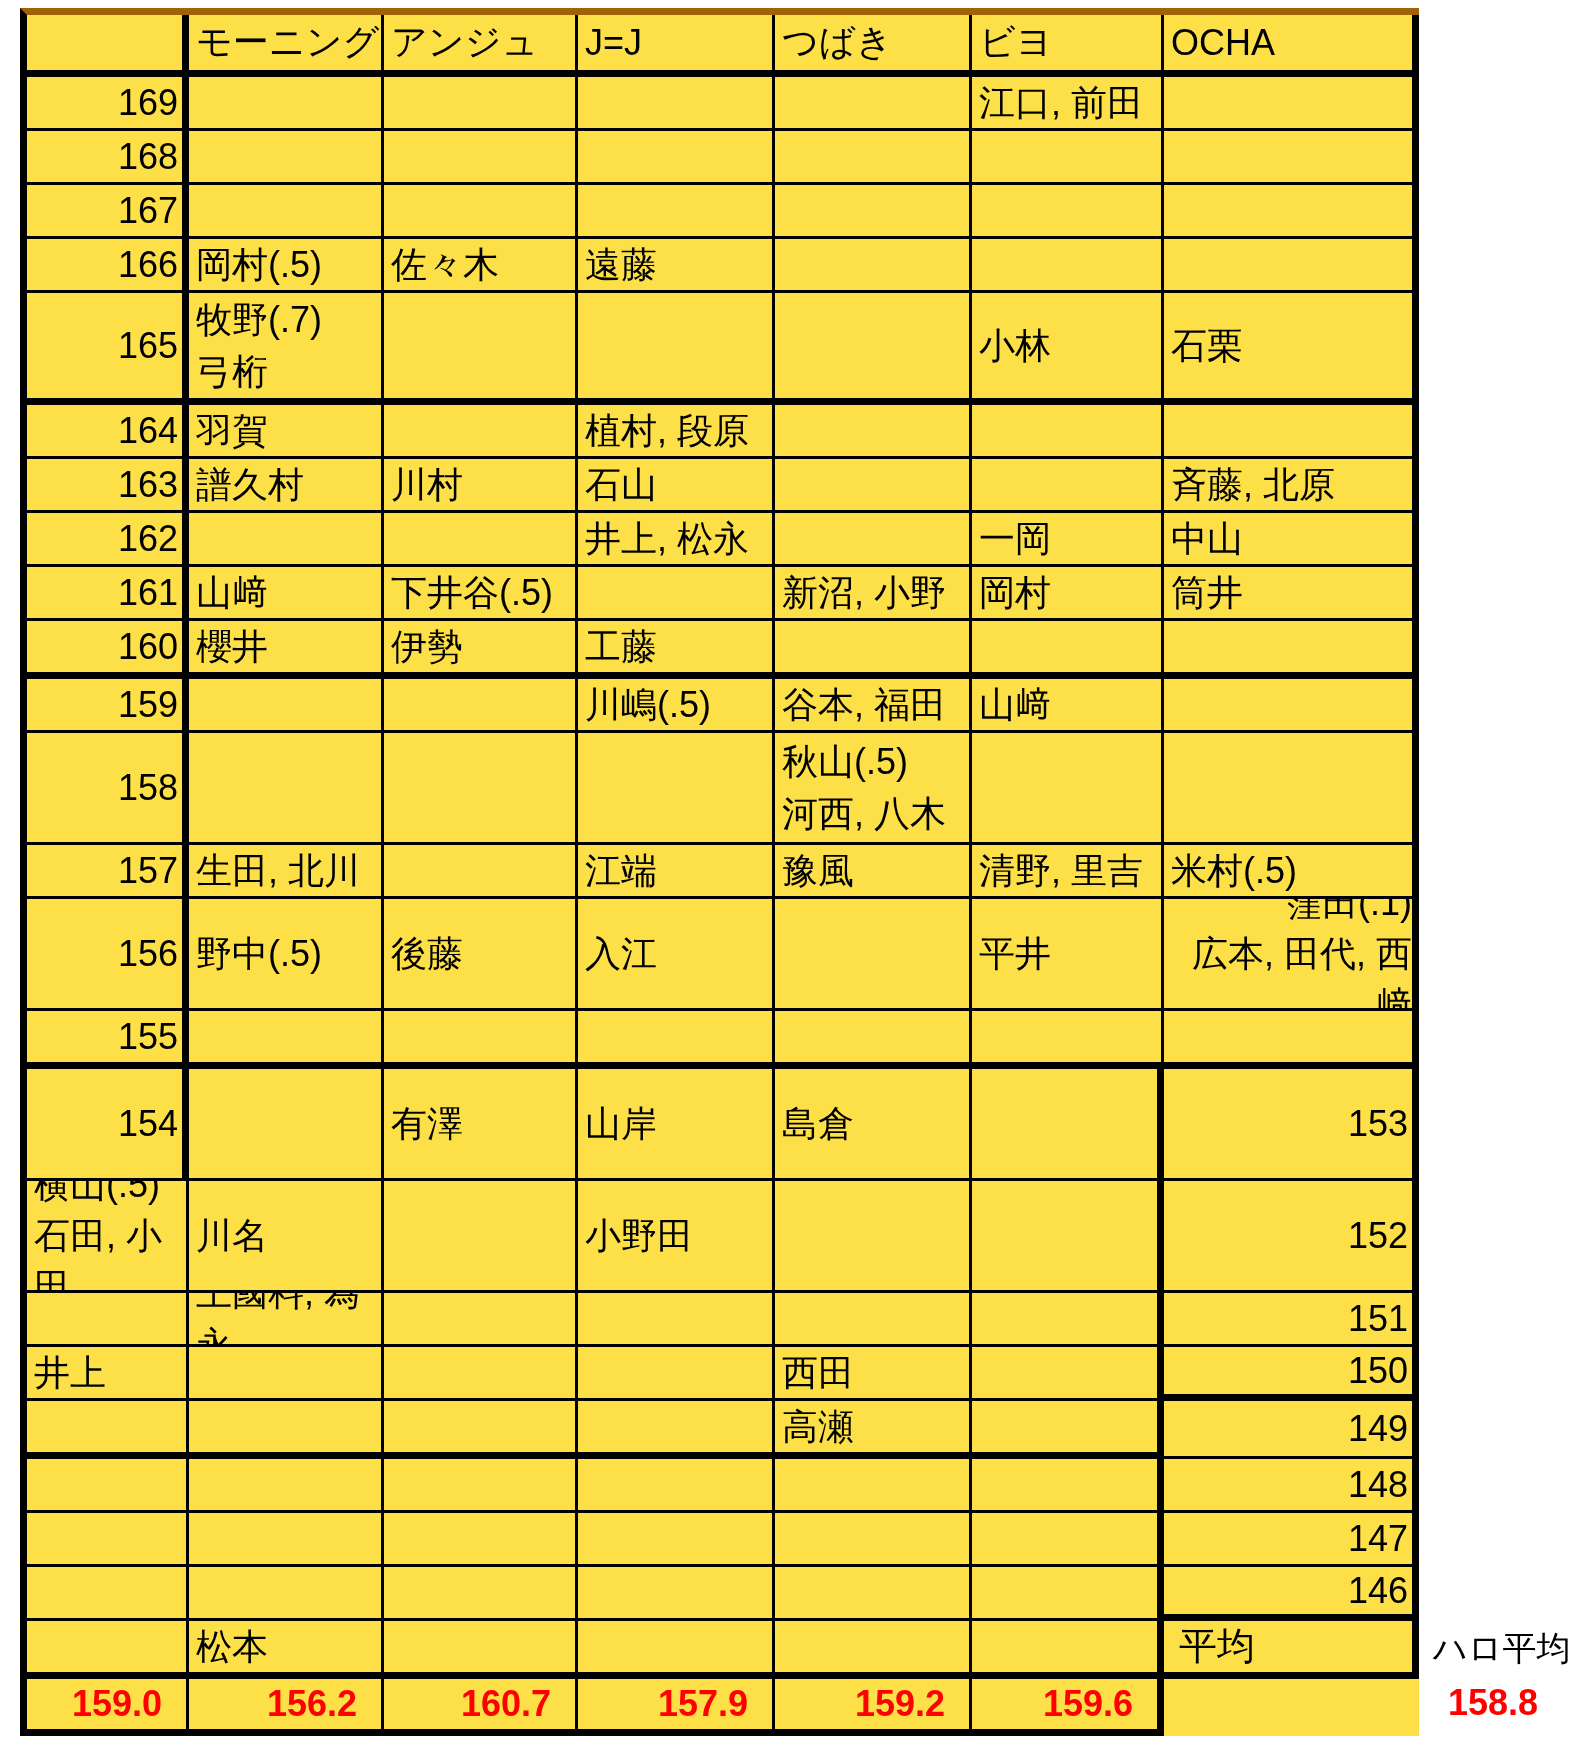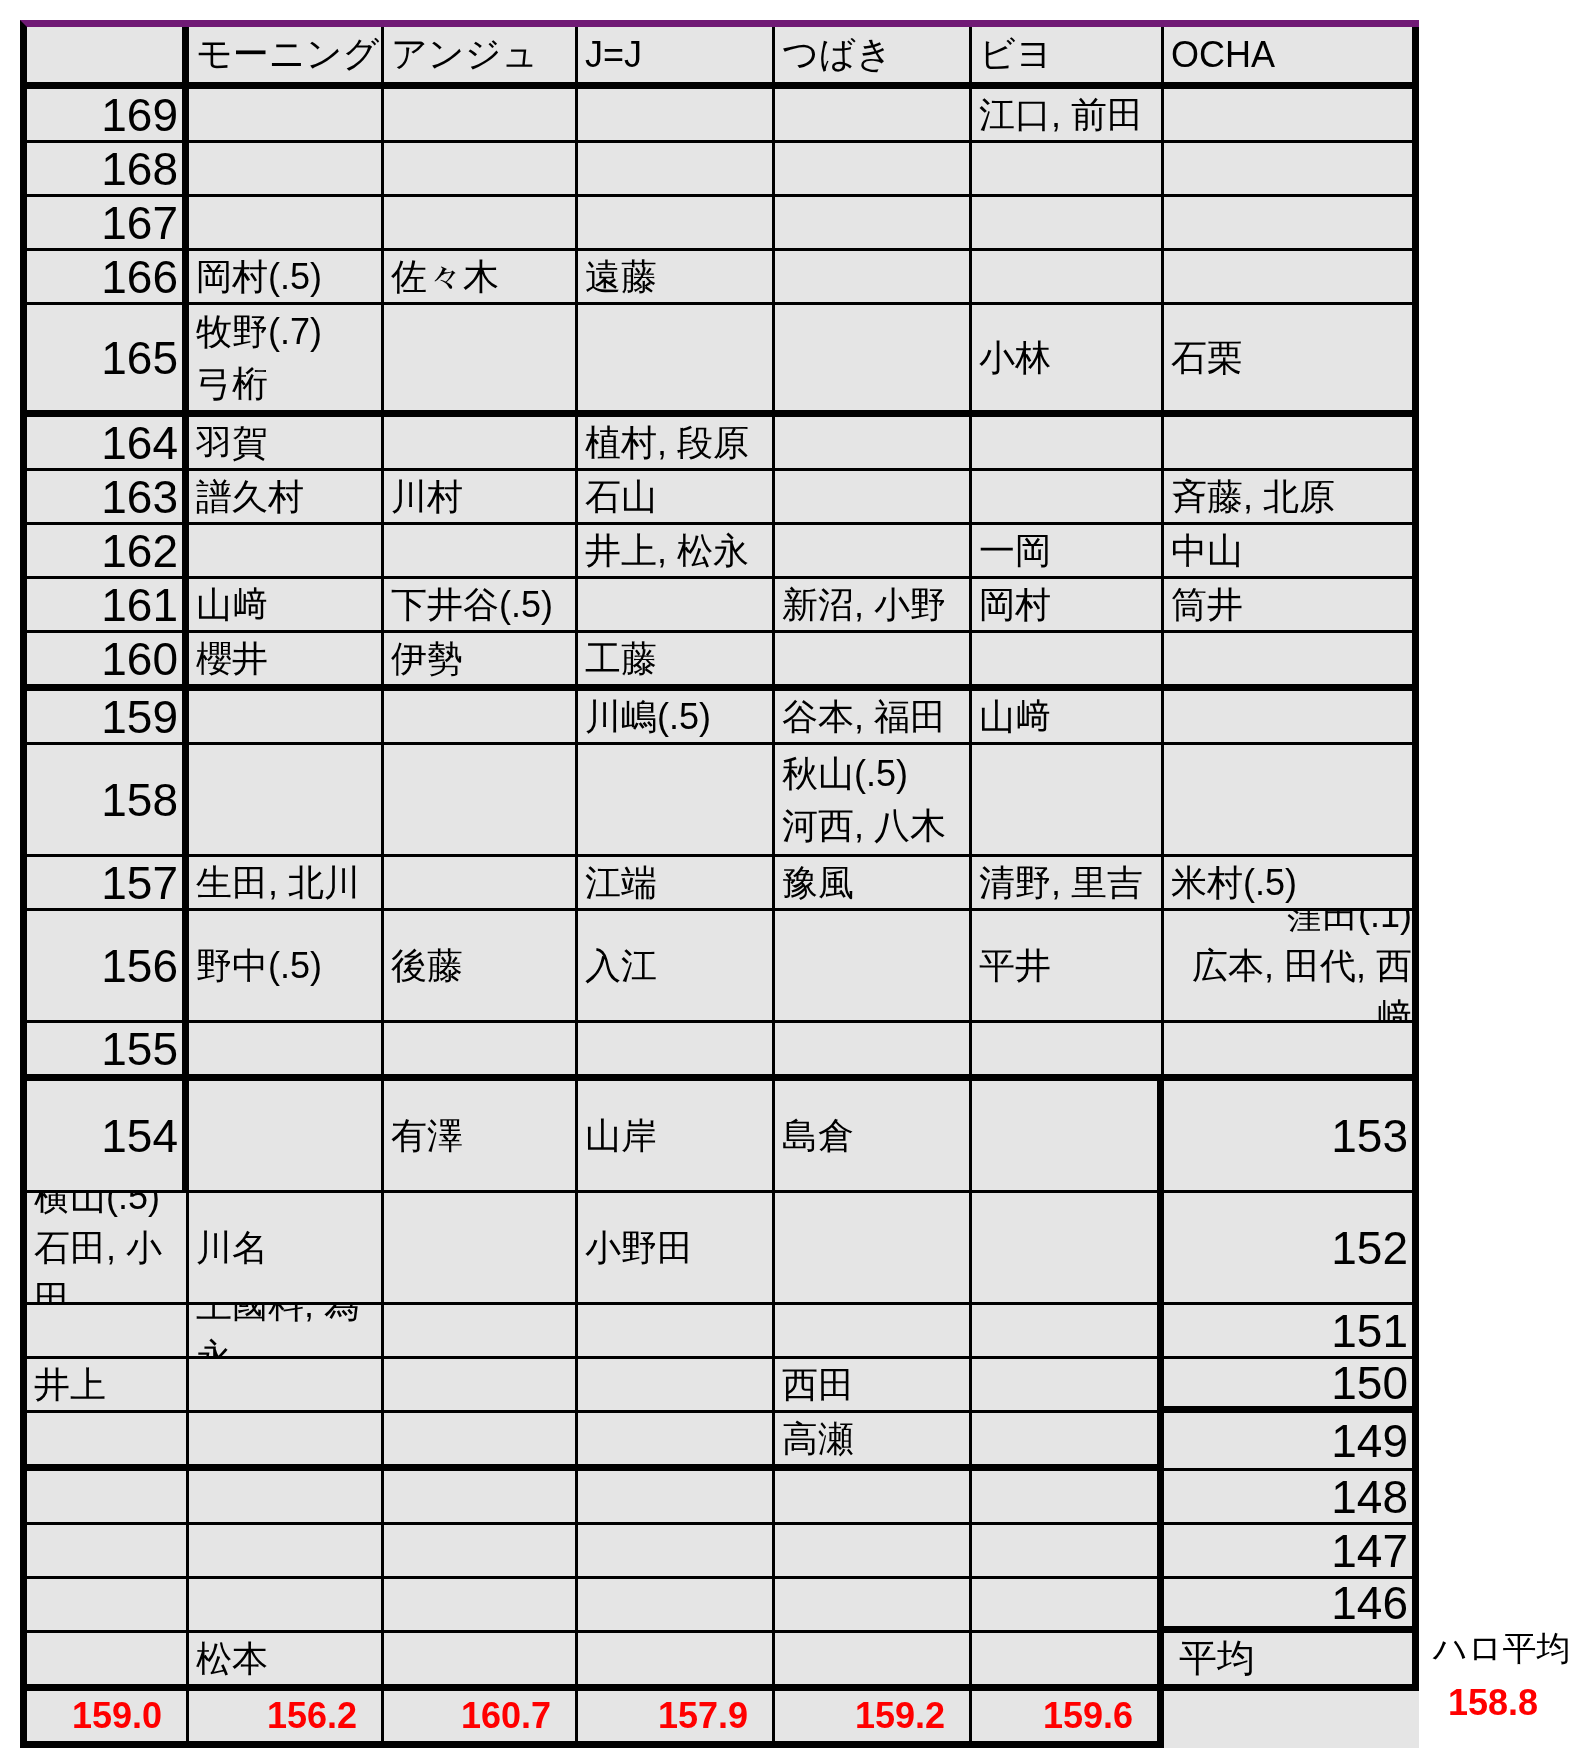--- a/index.html
+++ b/index.html
@@ -2,39 +2,39 @@
 <html style="--avg-red: #ff0000;"><head>
 <meta charset="utf-8">
 <style>
   html,body{margin:0;padding:0;background:#ffffff;}
   .page{
     position:relative;width:1578px;height:1752px;background:#ffffff;
     font-family:"Liberation Sans","DejaVu Sans",sans-serif;color:#000000;
     overflow:hidden;
   }
   #grid{
-    position:absolute;left:20px;top:20px;
+    position:absolute;left:20px;top:8px;
     display:grid;
     grid-template-columns:162px 195px 194px 197px 197px 192px 255px;
     grid-template-rows:62px 54px 54px 54px 54px 112px 54px 54px 54px 54px 58px 54px 112px 54px 112px 58px 112px 112px 54px 54px 58px 54px 54px 54px 58px 57px;
-    border-top:7px solid #701a75;
+    border-top:7px solid #a16207;
     border-left:7px solid #000;
-    background:#e5e5e5;
+    background:#fde047;
   }
   .cell{
     box-sizing:border-box;
     border-right:3px solid #000;
     border-bottom:3px solid #000;
     display:flex;align-items:center;
     overflow:hidden;
   }
   .br-thick{border-right-width:7px;text-align:right;}
   .bb-thick{border-bottom-width:7px;}
   .head{font-size:36px;padding-left:7px;}
-  .h-num{font-size:46px;justify-content:flex-end;padding-right:4px;font-stretch:condensed;}
+  .h-num{font-size:36px;justify-content:flex-end;padding-right:4px;font-stretch:condensed;}
   .name{font-size:36px;padding-left:7px;white-space:pre-line;line-height:1.42;}
   .h-label{font-size:38px;padding-left:15px;}
   .avg{
     font-size:36px;font-weight:bold;color:var(--avg-red,#ff0000);
     justify-content:flex-end;padding-right:24px;font-stretch:condensed;
   }
   .side-label{position:absolute;left:1433px;top:1626px;font-size:34px;white-space:nowrap;}
   .side-value{
     position:absolute;left:1448px;top:1682px;width:112px;text-align:left;
     font-size:36px;font-weight:bold;color:var(--avg-red,#ff0000);font-stretch:condensed;

